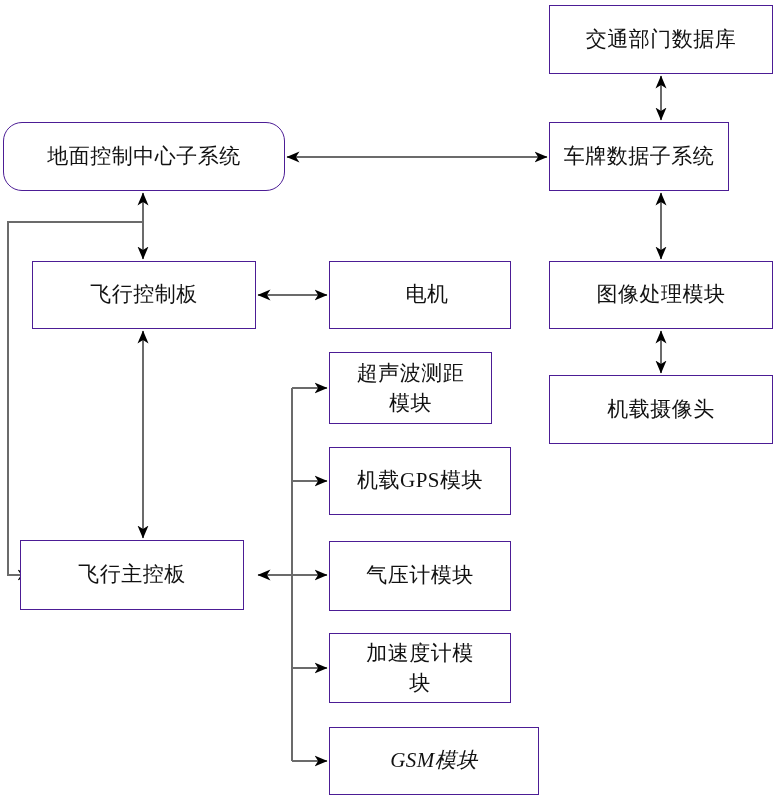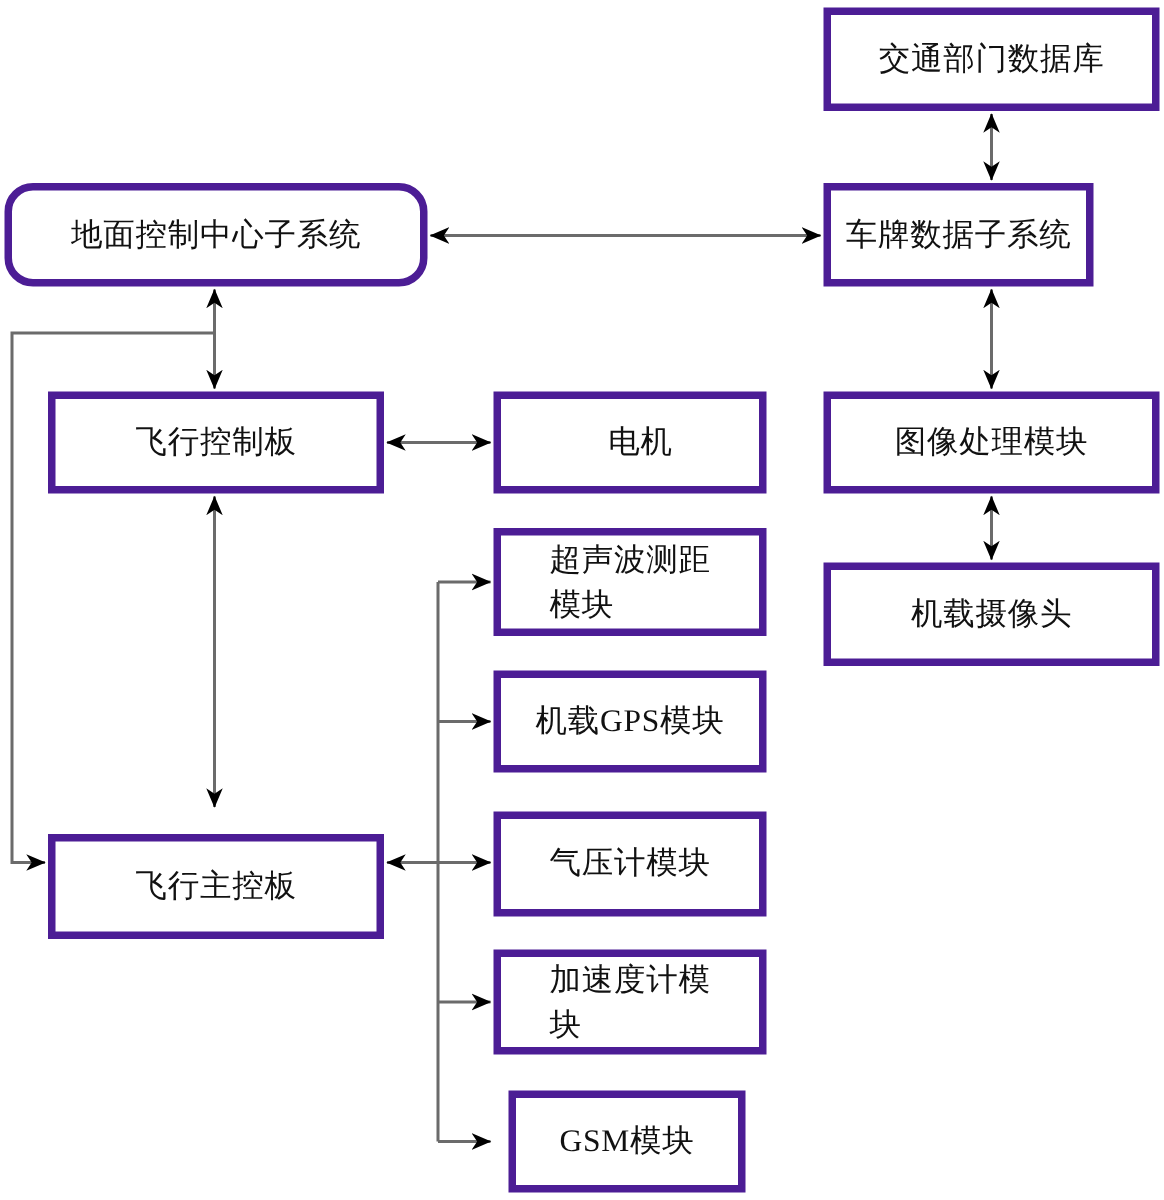--- a/index.html
+++ b/index.html
@@ -18,25 +18,26 @@
   #diagram-svg {
     position: absolute;
     left: 0;
     top: 0;
     width: 776px;
     height: 800px;
   }
   .node-box {
     position: absolute;
     box-sizing: border-box;
-    border: 5px solid #4c1d95;
+    border: 1px solid #4c1d95;
     background: #ffffff;
     display: flex;
     align-items: center;
     justify-content: center;
+    text-align: center;
     color: #111111;
     font-size: 21px;
     line-height: 1.32;
     letter-spacing: 0.5px;
     padding: 2px 6px;
     user-select: none;
   }
   .node-box.two-line {
     line-height: 1.45;
   }
@@ -110,43 +111,43 @@
   </div>
 
   <div class="node-box" style="left:329px; top:261px; width:182px; height:68px;padding-left:20px;">
     <span class="node-label">电机</span>
   </div>
 
   <div class="node-box" style="left:549px; top:261px; width:224px; height:68px;">
     <span class="node-label">图像处理模块</span>
   </div>
 
-  <div class="node-box two-line" style="left:329px; top:352px; width:182px; height:72px;">
+  <div class="node-box two-line" style="left:329px; top:352px; width:163px; height:72px;">
     <span class="node-label">超声波测距
 模块</span>
   </div>
 
   <div class="node-box" style="left:549px; top:375px; width:224px; height:69px;">
     <span class="node-label">机载摄像头</span>
   </div>
 
   <div class="node-box" style="left:329px; top:447px; width:182px; height:68px;">
     <span class="node-label">机载GPS模块</span>
   </div>
 
-  <div class="node-box" style="left:32px; top:540px; width:224px; height:70px;margin-top:16px;">
+  <div class="node-box" style="left:20px; top:540px; width:224px; height:70px;">
     <span class="node-label">飞行主控板</span>
   </div>
 
   <div class="node-box" style="left:329px; top:541px; width:182px; height:70px;">
     <span class="node-label">气压计模块</span>
   </div>
 
   <div class="node-box two-line" style="left:329px; top:633px; width:182px; height:70px;">
     <span class="node-label">加速度计模
 块</span>
   </div>
 
-  <div class="node-box" style="left:339px; top:727px; width:158px; height:68px;">
+  <div class="node-box" style="left:329px; top:727px; width:210px; height:68px;font-style:italic;">
     <span class="node-label">GSM模块</span>
   </div>
 
 </div>
 
 </body></html>

